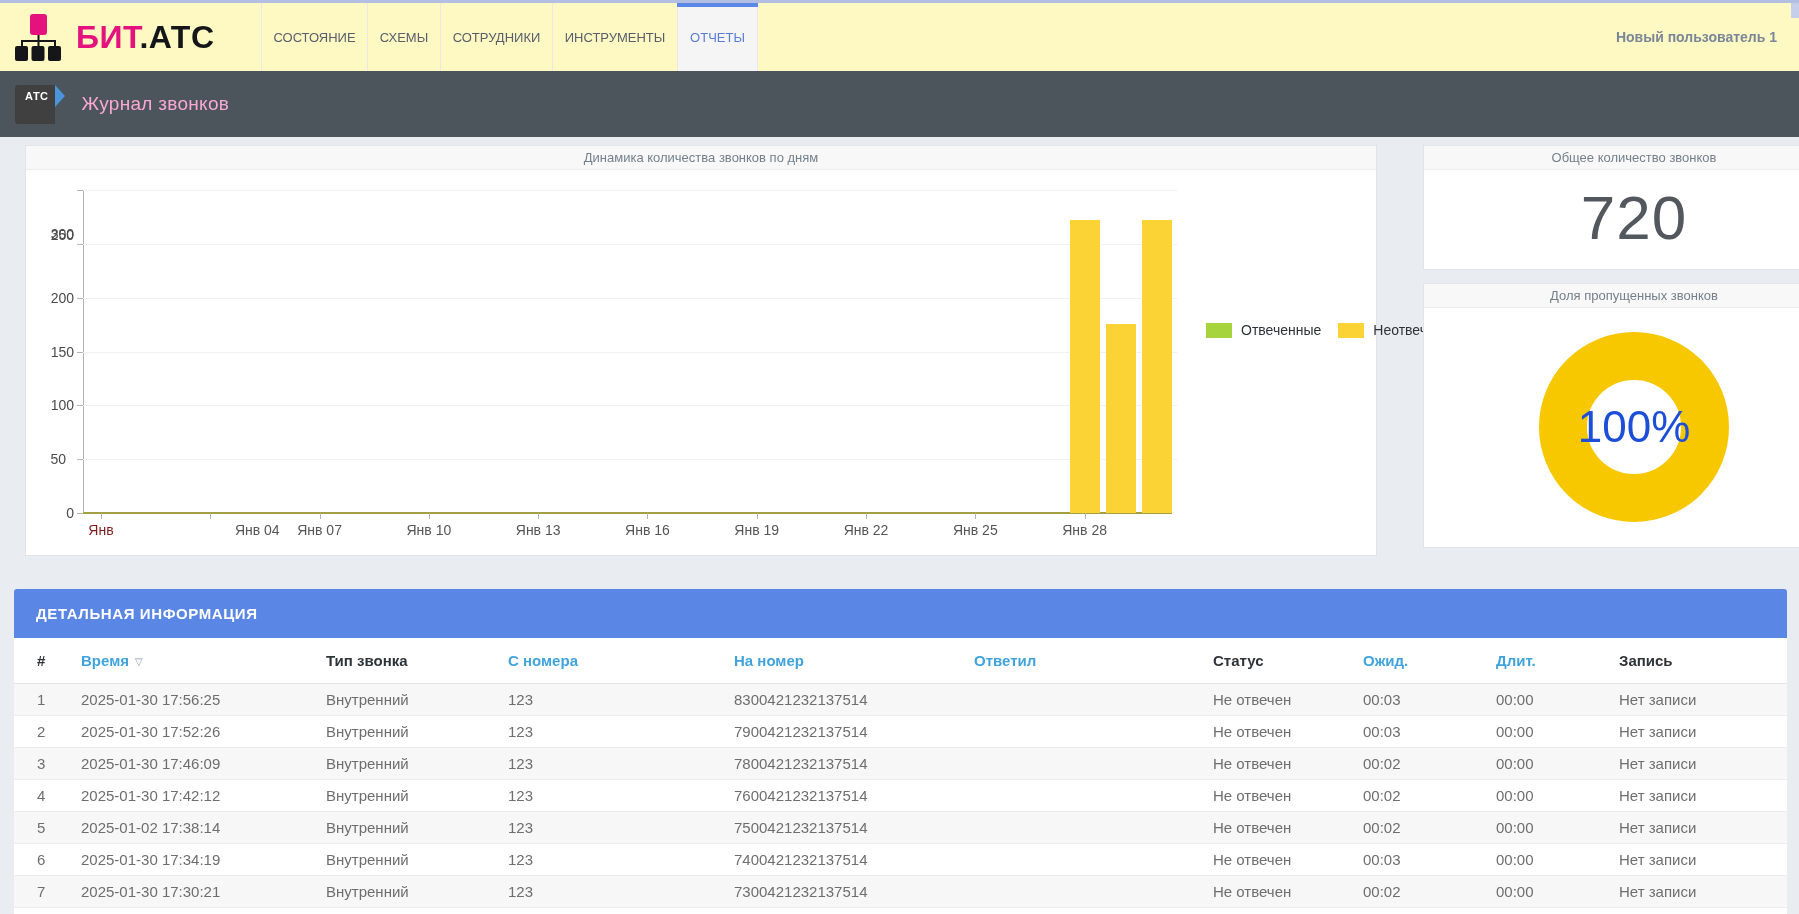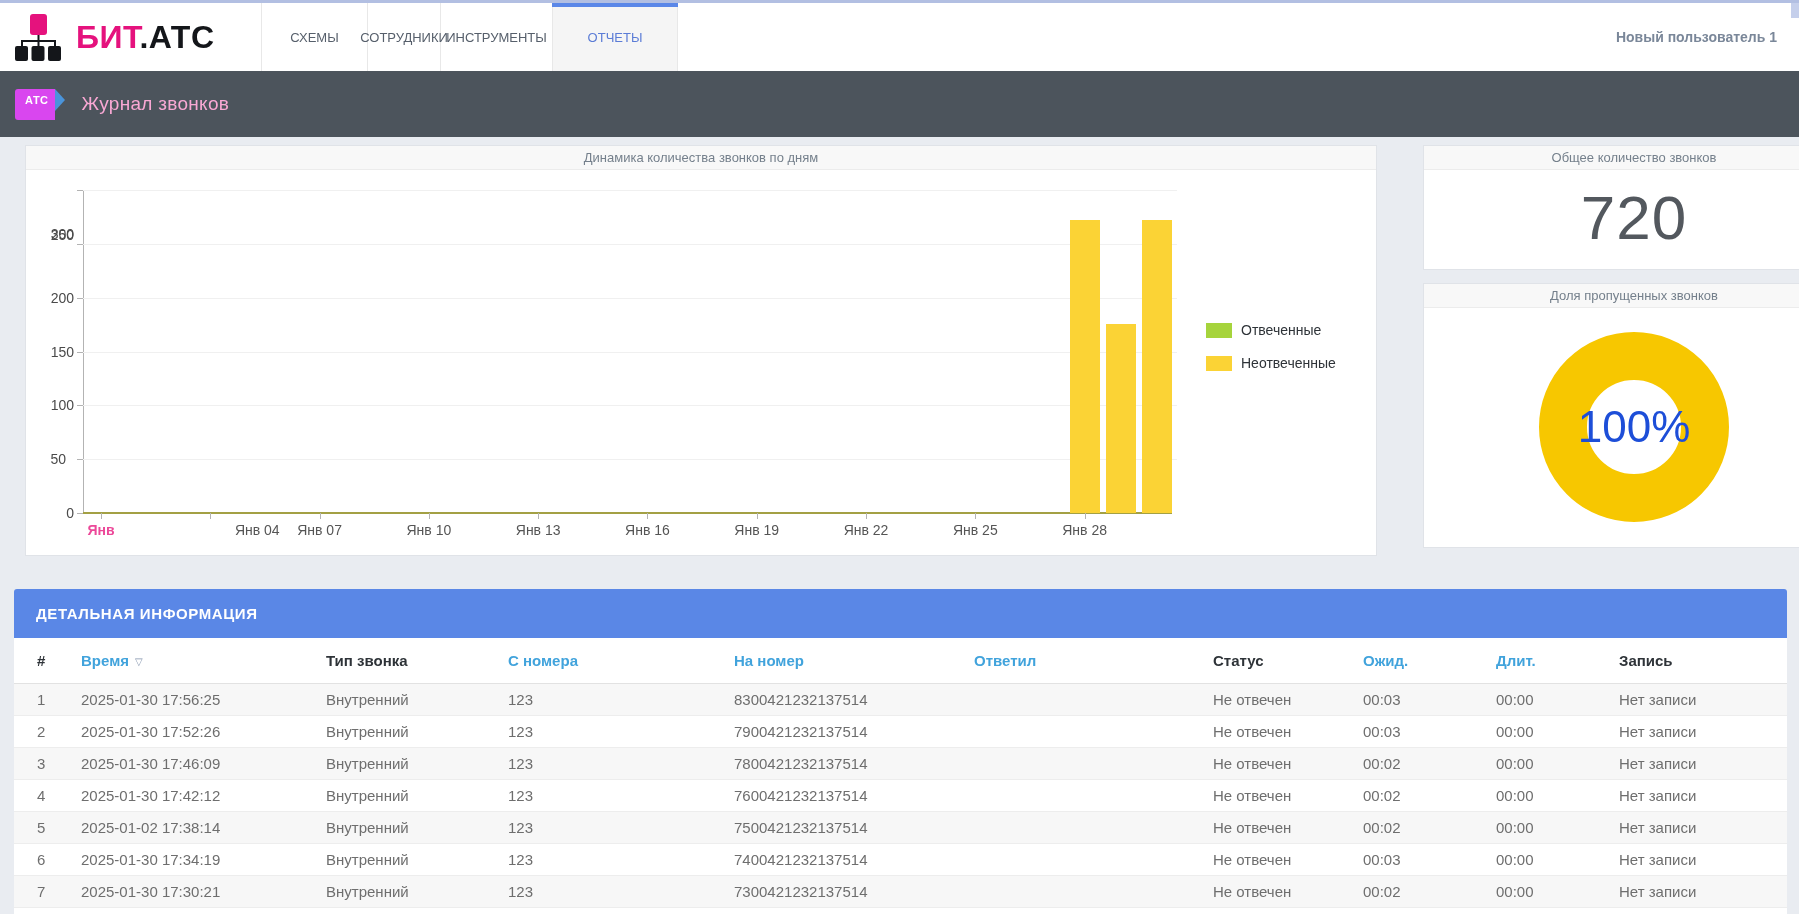--- a/index.html
+++ b/index.html
@@ -4,60 +4,60 @@
 <style>
   html,body{margin:0;padding:0}
   body{
     width:1799px;height:914px;overflow:hidden;position:relative;
     background:#e9ecf1;font-family:"Liberation Sans",sans-serif;
   }
   .topstrip{position:absolute;top:0;left:0;width:100%;height:3px;background:#b2bfe2;z-index:60}
   .win-corner{position:absolute;top:3px;right:0;width:8px;height:15px;background:#c5cfeb;z-index:61}
 
   
-  .navbar{position:absolute;top:3px;left:0;width:100%;height:68px;background:#ffffff;display:flex;align-items:stretch;z-index:5}
+  .navbar{position:absolute;top:3px;left:0;width:100%;height:68px;background:#fef9c3;display:flex;align-items:stretch;z-index:5}
   .logo{display:flex;align-items:center;padding-left:15px;width:261px;box-sizing:border-box}
   .logo svg{display:block;margin-right:15px}
   .brand{font-size:32px;font-weight:bold;letter-spacing:.5px;white-space:nowrap}
   .brand .b1{color:#e5127d}
   .brand .b2{color:#14161a}
   .tabs{display:flex;height:100%;border-left:1px solid #e8e8e8}
   .tab{display:flex;align-items:center;justify-content:center;box-sizing:border-box;
        border-right:1px solid #e8e8e8;font-size:13px;color:#565f6b;cursor:pointer;position:relative;white-space:nowrap}
   .tab:nth-child(1){width:106px}.tab:nth-child(2){width:73px}.tab:nth-child(3){width:112px}
   .tab:nth-child(4){width:125px}.tab:nth-child(5){width:80px}
   .tab.active{background:#f5f5f5;color:#5b7cd6}
   .tab.active::before{content:"";position:absolute;top:-3px;left:-1px;right:-1px;height:7px;background:#5a87e8}
   .user{margin-left:auto;display:flex;align-items:center;padding-right:22px;font-size:14px;font-weight:bold;color:#7a8799;cursor:pointer}
 
   
   .crumbbar{position:absolute;top:71px;left:0;width:100%;height:66px;background:#4c545c;display:flex;align-items:center;padding-left:15px;box-sizing:border-box}
-  .atc-badge{position:relative;background:#d946ef;color:#fff;font-size:11px;font-weight:bold;height:23px;line-height:23px;
-             padding:0 6px 8px 10px;border-radius:3px 0 0 3px;letter-spacing:.5px}
+  .atc-badge{position:relative;background:#404040;color:#fff;font-size:11px;font-weight:bold;height:23px;line-height:23px;
+             padding:0 6px 16px 10px;border-radius:3px 0 0 3px;letter-spacing:.5px}
   .atc-badge::after{content:"";position:absolute;left:100%;top:0;width:0;height:0;
              border-top:11.5px solid transparent;border-bottom:11.5px solid transparent;border-left:10px solid #4a94da}
   .crumb-title{color:#f9a8d4;font-size:19px;margin-left:27px;font-weight:500;letter-spacing:.3px}
 
   
   .panel{position:absolute;background:#fff;border:1px solid #e0e3e8;box-sizing:border-box}
   .panel-h{height:23px;background:#f8f8f8;border-bottom:1px solid #ececec;text-align:center;
            font-size:13px;color:#75808c;line-height:23px;overflow:hidden;white-space:nowrap}
 
   
   #chartPanel{left:25px;top:145px;width:1352px;height:411px}
   .gridline{position:absolute;height:1px;background:#f0f0f0}
   .yaxis{position:absolute;width:1px;background:#b3b3b3}
   .ytick{position:absolute;width:6px;height:1px;background:#b3b3b3}
   .ylab{position:absolute;width:40px;text-align:right;font-size:14px;color:#4a4a4a;line-height:14px}
   .xtick{position:absolute;width:1px;height:6px;background:#b3b3b3}
   .xlab{position:absolute;font-size:14px;color:#555;transform:translateX(-50%);white-space:nowrap}
-  .xlab.first{font-weight:bold;color:#ec4899}
+  .xlab.first{font-weight:normal;color:#7f1d1d}
   .baseline{position:absolute;height:2px;background:#a3a044}
   .bar{position:absolute;cursor:pointer}
-  .legend{position:absolute;left:1180px;top:176px;display:flex;flex-direction:column;gap:17px}
+  .legend{position:absolute;left:1180px;top:176px;display:flex;gap:17px}
   .leg-item{display:flex;align-items:center;gap:9px;font-size:14px;color:#2e3338;cursor:pointer}
   .leg-swatch{width:26px;height:15px;flex:none}
 
   
   #cardTotal{left:1423px;top:145px;width:422px;height:125px}
   #cardMissed{left:1423px;top:283px;width:422px;height:265px}
   .big-num{text-align:center;font-size:62px;font-weight:200;color:#53585e;margin-top:12px;letter-spacing:1px}
   .donut-wrap{display:flex;justify-content:center;margin-top:24px}
   .donut{width:94px;height:94px;border-radius:50%;display:flex;align-items:center;justify-content:center}
   .donut-text{font-size:44px;font-weight:400;color:#1d4ed8;white-space:nowrap}
@@ -93,20 +93,21 @@
       <rect x="6" y="26" width="2" height="6" fill="#14161a"></rect>
       <rect x="22.5" y="26" width="2" height="6" fill="#14161a"></rect>
       <rect x="39" y="26" width="2" height="6" fill="#14161a"></rect>
       <rect x="0" y="32" width="13" height="15" rx="2" fill="#14161a"></rect>
       <rect x="16.5" y="32" width="13" height="15" rx="2" fill="#14161a"></rect>
       <rect x="33" y="32" width="13" height="15" rx="2" fill="#14161a"></rect>
     </svg>
     <div class="brand"><span class="b1">БИТ</span><span class="b2">.АТС</span></div>
   </div>
   <div class="tabs" id="navTabs">
+      <div class="tab">СОСТОЯНИЕ</div>
       <div class="tab">СХЕМЫ</div>
       <div class="tab">СОТРУДНИКИ</div>
       <div class="tab">ИНСТРУМЕНТЫ</div>
       <div class="tab active">ОТЧЕТЫ</div>
     </div>
   <div class="user">Новый пользователь 1</div>
 </div>
 
 <div class="crumbbar">
   <div class="atc-badge">АТС</div>

